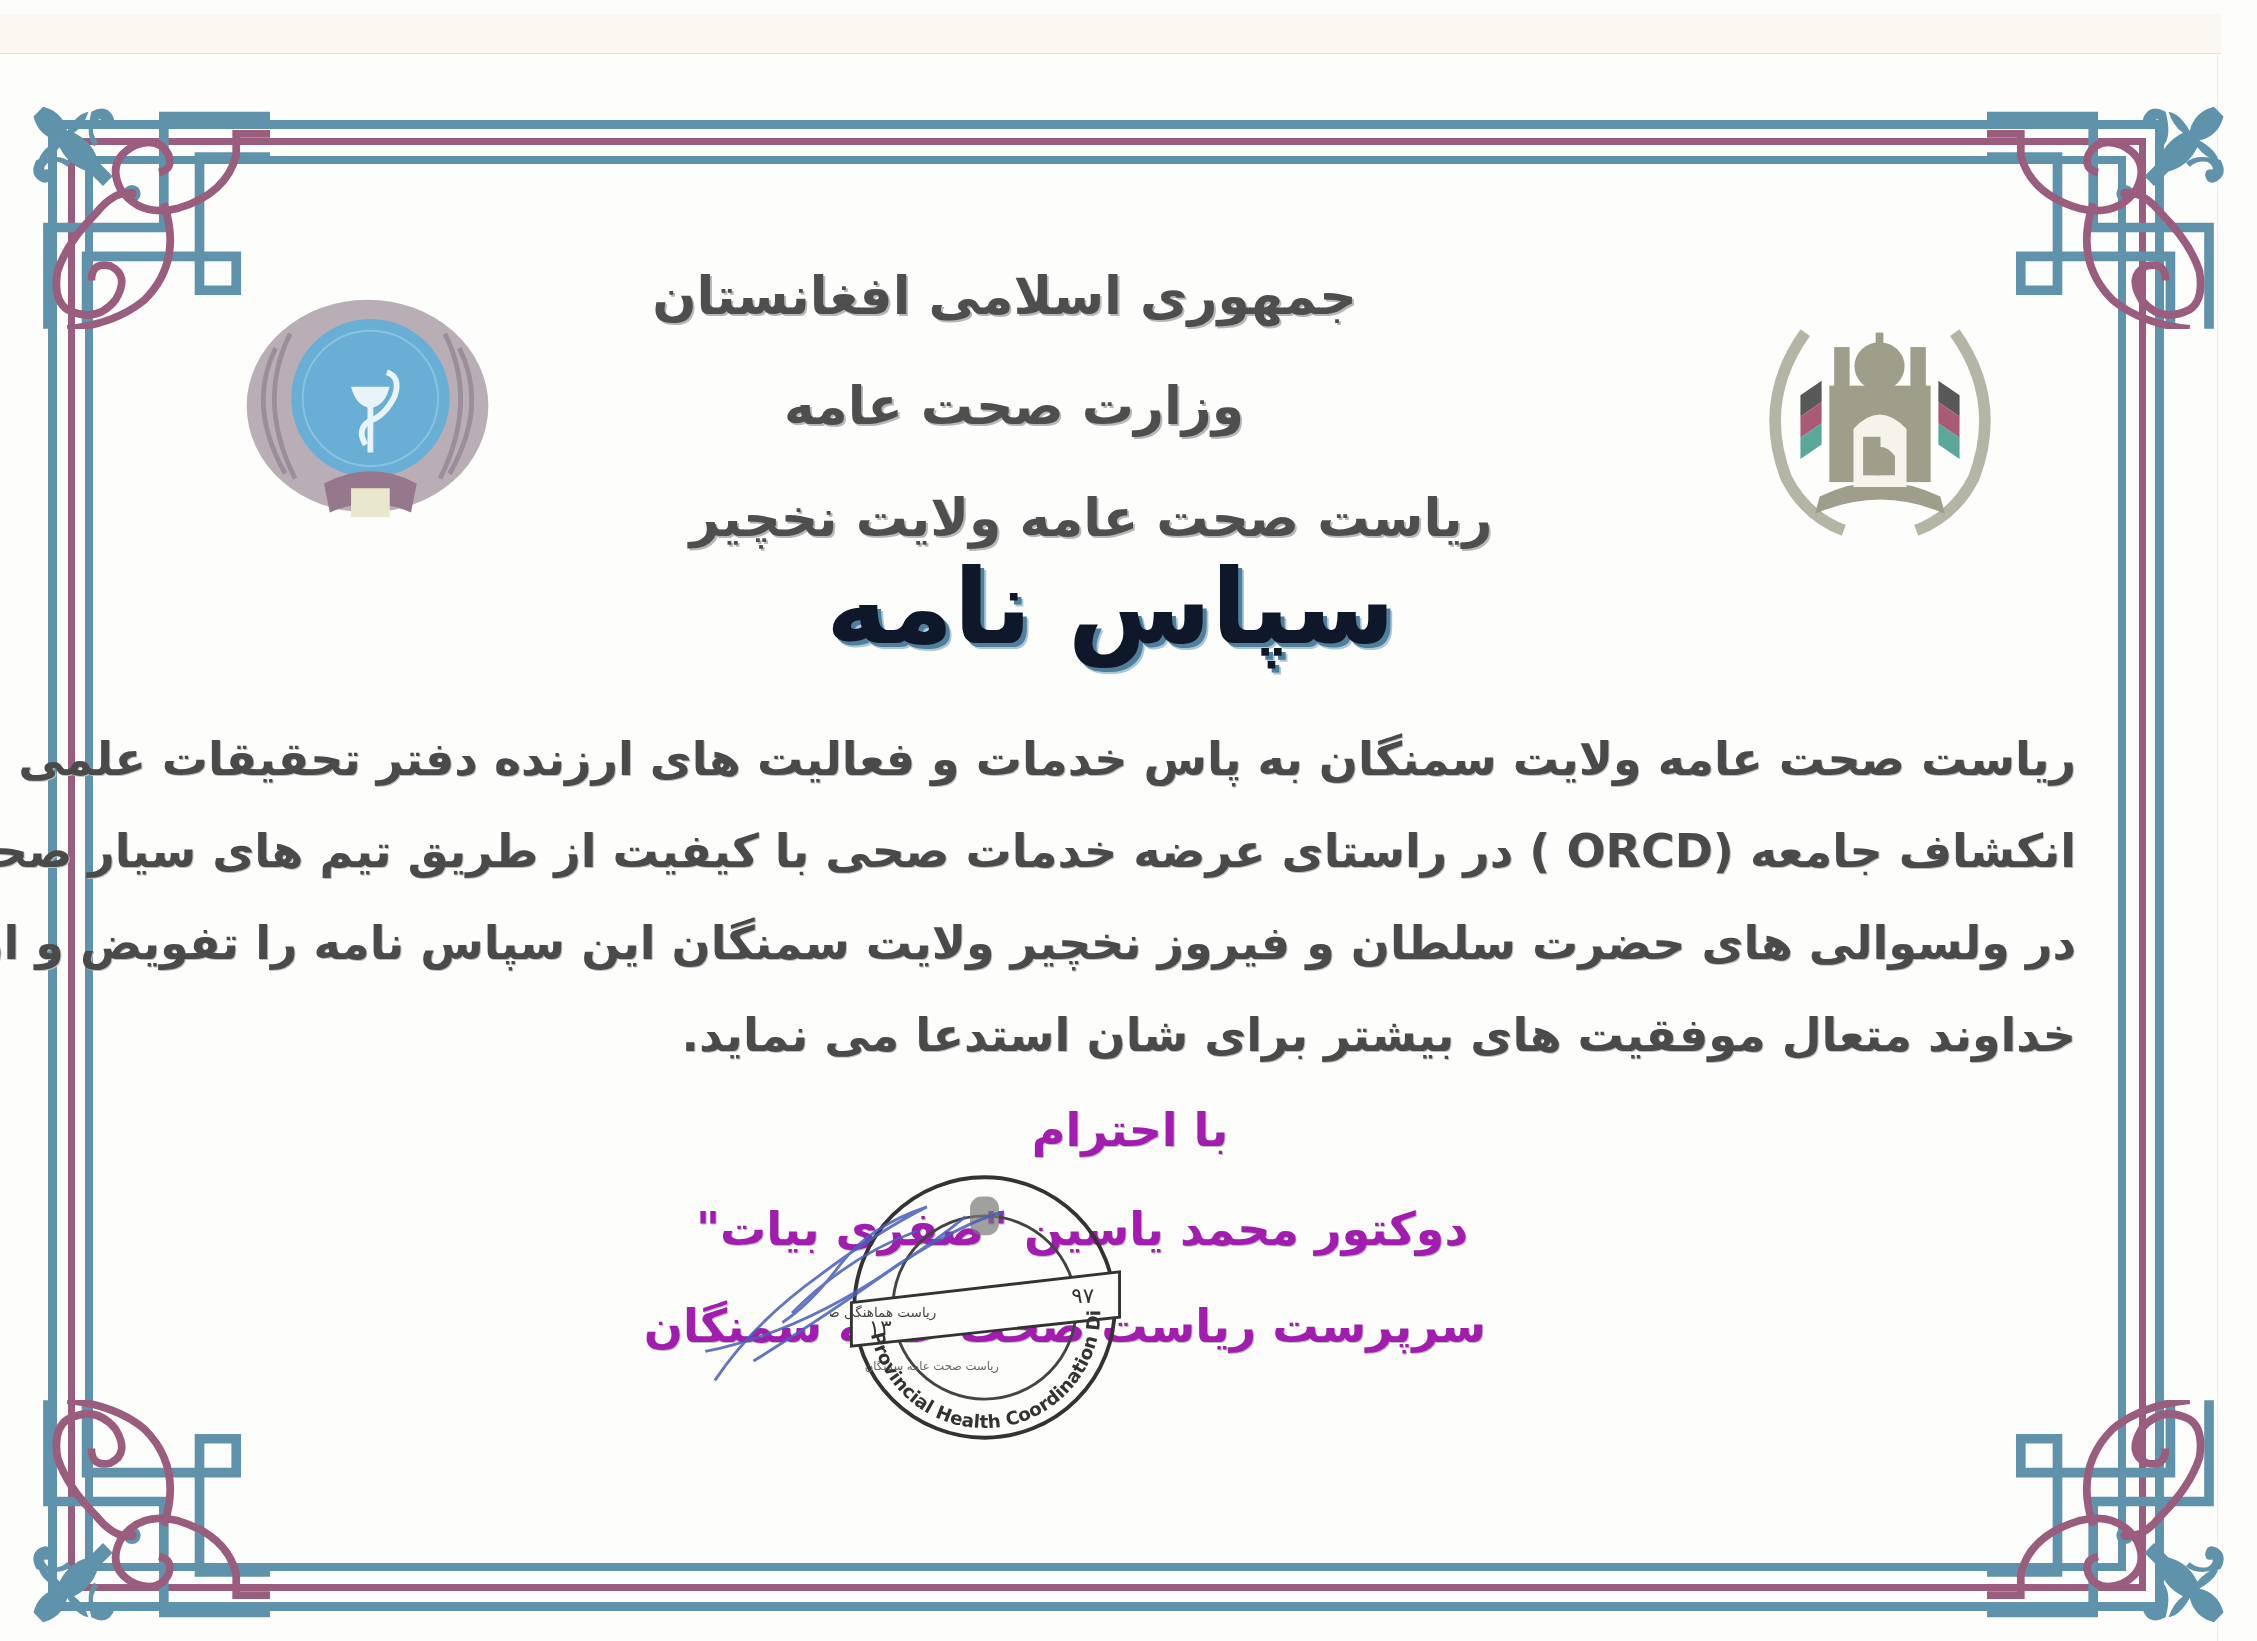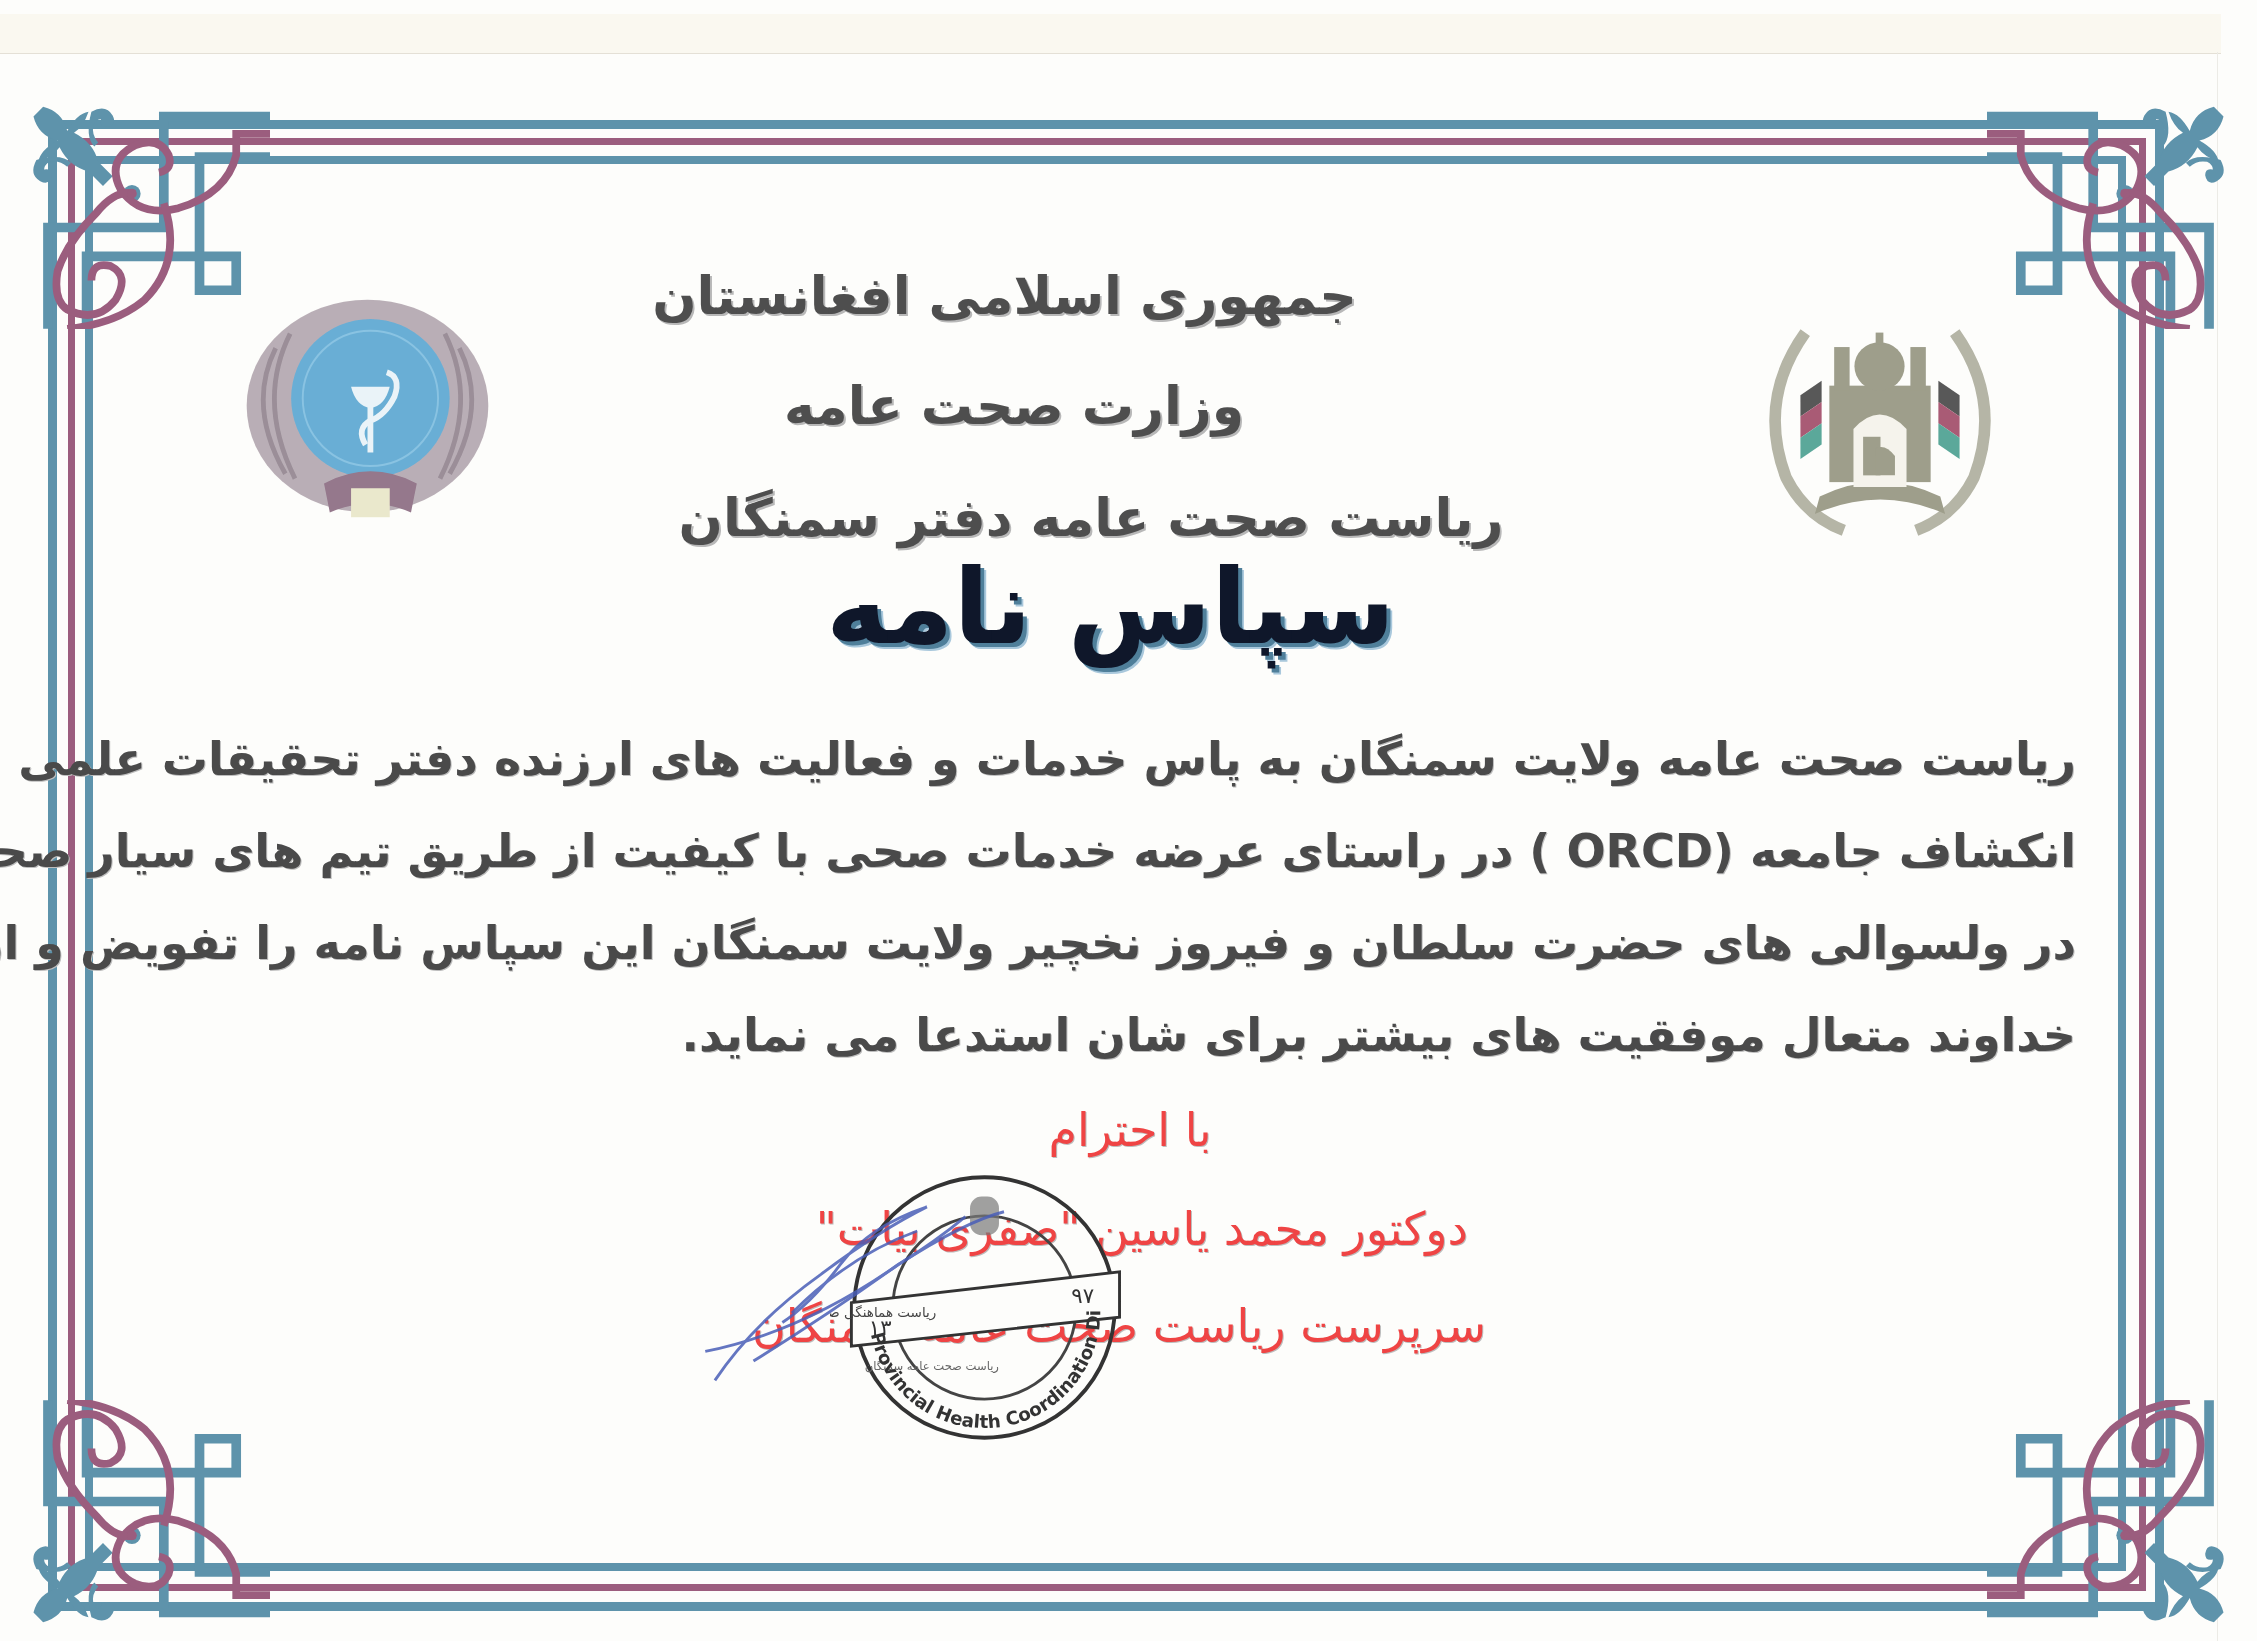--- a/index.html
+++ b/index.html
@@ -55,21 +55,21 @@
     position: absolute; left: 145px; width: 1931px; top: 713px;
     direction: rtl; text-align: justify; text-align-last: right;
     color: #4a4a4a; font-weight: bold; font-size: 46px; line-height: 92px;
     text-shadow: 1px 1px 0 #bdbdbd;
     font-family: "DejaVu Sans", sans-serif;
   }
   .body-line { display: block; white-space: nowrap; text-align: justify; text-align-last: justify; }
   .body-line.last { text-align-last: right; }
 
   .closing {
-    position: absolute; direction: rtl; color: #ef4444; font-weight: normal;
+    position: absolute; direction: rtl; color: #a21caf; font-weight: bold;
     text-shadow: 1px 1px 0 #bdbdbd; font-size: 46px; white-space: nowrap;
     font-family: "DejaVu Sans", sans-serif;
   }
   .regards { left: 985px; top: 1103px; width: 290px; text-align: center; }
   .signer-name { left: 734px; top: 1202px; width: 734px; text-align: right; }
   .signer-title { left: 714px; top: 1299px; width: 772px; text-align: right; }
 
   .stamp { position: absolute; left: 830px; top: 1158px; width: 309px; height: 299px; }
   .stamp svg { width: 100%; height: 100%; display: block; }
   .signature { position: absolute; left: 695px; top: 1178px; width: 406px; height: 212px; }
@@ -208,21 +208,21 @@
       <path d="M50 149 l22 -15 v22 l-22 15 z" fill="#3f9a8a"></path>
       <path d="M215 105 l-22 -15 v22 l22 15 z" fill="#3c3c3c"></path>
       <path d="M215 127 l-22 -15 v22 l22 15 z" fill="#9b3f5e"></path>
       <path d="M215 149 l-22 -15 v22 l22 15 z" fill="#3f9a8a"></path>
     </g>
   </svg>
 </div>
 
 <div class="heading h1">جمهوری اسلامی افغانستان</div>
 <div class="heading h2">وزارت  صحت عامه</div>
-<div class="heading h3">ریاست صحت عامه دفتر سمنگان</div>
+<div class="heading h3">ریاست صحت عامه ولایت نخچیر</div>
 
 <div class="title">سپاس نامه</div>
 
 <div class="body-text">
   <span class="body-line">ریاست صحت عامه ولایت سمنگان به پاس خدمات و فعالیت های ارزنده دفتر تحقیقات علمی و</span>
   <span class="body-line">انکشاف جامعه (ORCD ) در راستای عرضه خدمات صحی با کیفیت از طریق تیم های سیار صحی</span>
   <span class="body-line">در ولسوالی های حضرت سلطان و فیروز نخچیر ولایت سمنگان این سپاس نامه را تفویض و از</span>
   <span class="body-line last">خداوند متعال موفقیت های بیشتر برای شان استدعا می نماید.</span>
 </div>
 

